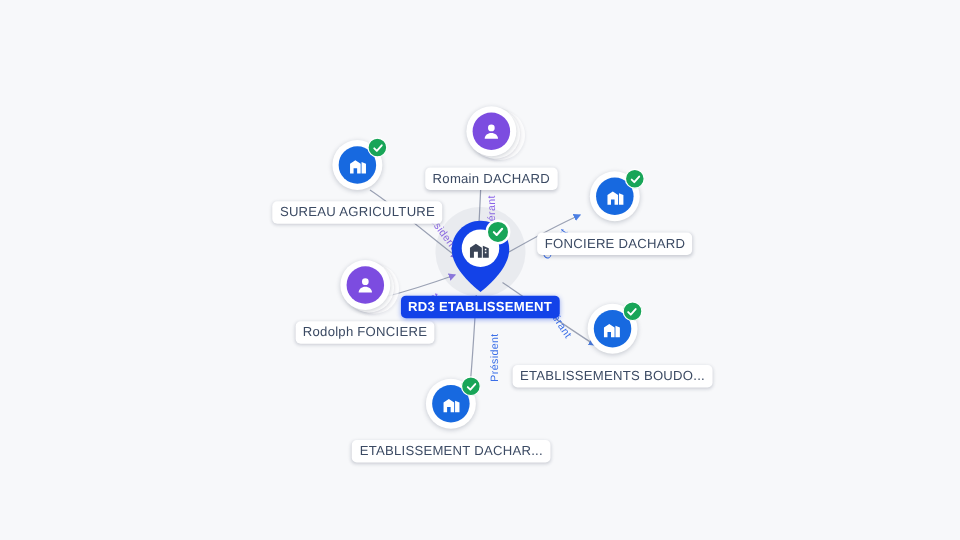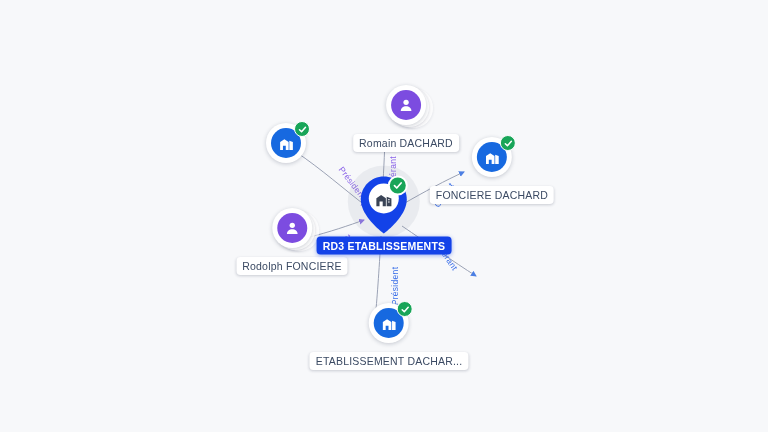--- a/index.html
+++ b/index.html
@@ -104,23 +104,24 @@
             <path d="M16 21V8l5 2v11z"></path>
           </svg>
         </div>
       </div>
       <div class="badge">
         <svg width="9" height="9" viewBox="0 0 24 24" fill="none" stroke="#ffffff" stroke-width="4" stroke-linecap="round" stroke-linejoin="round">
           <path d="M4 12.5 L9.5 18 L20 6"></path>
         </svg>
       </div>
     </div>
-  </div>
-
-  <div class="node" style="left:406px;top:118px;">
+    <div class="chip">SUREAU AGRICULTURE</div>
+  </div>
+
+  <div class="node" style="left:393px;top:118px;">
     <div class="marker">
       <div class="stack s1"></div>
       <div class="stack s2"></div>
       <div class="disc">
         <div class="inner person">
           <svg width="16" height="16" viewBox="0 0 24 24" fill="#ffffff">
             <circle cx="12" cy="8" r="4"></circle>
             <path d="M4 21c0-4.4 3.6-7 8-7s8 2.6 8 7z"></path>
           </svg>
         </div>
@@ -141,22 +142,40 @@
       </div>
       <div class="badge">
         <svg width="9" height="9" viewBox="0 0 24 24" fill="none" stroke="#ffffff" stroke-width="4" stroke-linecap="round" stroke-linejoin="round">
           <path d="M4 12.5 L9.5 18 L20 6"></path>
         </svg>
       </div>
     </div>
     <div class="chip">FONCIERE DACHARD</div>
   </div>
 
-
-  <div class="node" style="left:389px;top:336px;">
+  <div class="node" style="left:490px;top:276px;">
+    <div class="marker">
+      <div class="disc">
+        <div class="inner company">
+          <svg width="17" height="17" viewBox="0 0 24 24" fill="#ffffff">
+            <path d="M3 21V10l6-4 6 4v11h-4v-6H7v6z"></path>
+            <path d="M16 21V8l5 2v11z"></path>
+          </svg>
+        </div>
+      </div>
+      <div class="badge">
+        <svg width="9" height="9" viewBox="0 0 24 24" fill="none" stroke="#ffffff" stroke-width="4" stroke-linecap="round" stroke-linejoin="round">
+          <path d="M4 12.5 L9.5 18 L20 6"></path>
+        </svg>
+      </div>
+    </div>
+    <div class="chip">ETABLISSEMENTS BOUDO...</div>
+  </div>
+
+  <div class="node" style="left:361px;top:336px;">
     <div class="marker">
       <div class="disc">
         <div class="inner company">
           <svg width="17" height="17" viewBox="0 0 24 24" fill="#ffffff">
             <path d="M3 21V10l6-4 6 4v11h-4v-6H7v6z"></path>
             <path d="M16 21V8l5 2v11z"></path>
           </svg>
         </div>
       </div>
       <div class="badge">
@@ -199,16 +218,16 @@
           <rect x="17" y="12" width="1.6" height="1.6" fill="#ffffff"></rect>
           <rect x="17" y="15" width="1.6" height="1.6" fill="#ffffff"></rect>
         </svg>
       </div>
       <div class="pin-badge">
         <svg width="10" height="10" viewBox="0 0 24 24" fill="none" stroke="#ffffff" stroke-width="4" stroke-linecap="round" stroke-linejoin="round">
           <path d="M4 12.5 L9.5 18 L20 6"></path>
         </svg>
       </div>
     </div>
-    <div class="chip selected" style="margin-top:-3px;">RD3 ETABLISSEMENTS</div>
+    <div class="chip selected" style="margin-top:-3px;">RD3 ETABLISSEMENT</div>
   </div>
 
 </div>
 
 </body></html>

